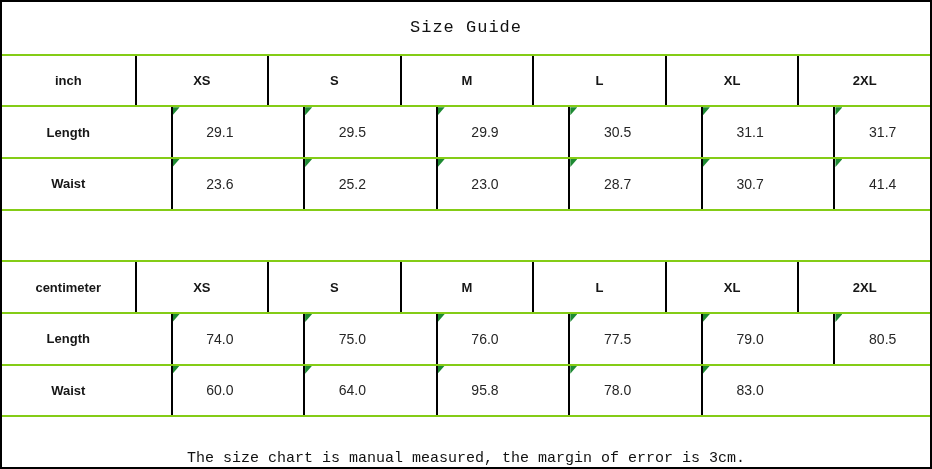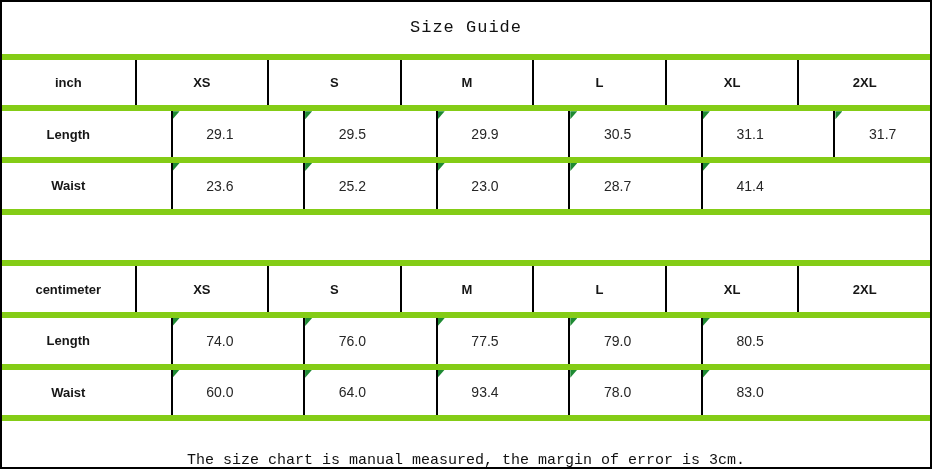--- a/index.html
+++ b/index.html
@@ -17,21 +17,21 @@
     display: grid;
     grid-template-rows: repeat(9, 1fr);
     font-family: "Liberation Sans", "DejaVu Sans", sans-serif;
     color: #1c1c1c;
   }
   .row {
     display: grid;
     grid-template-columns: repeat(7, 1fr);
     min-height: 0;
   }
-  .row + .row { border-top: 6px solid #84cc16; }
+  .row + .row { border-top: 2px solid #84cc16; }
   .row.full {
     display: flex;
     align-items: center;
     justify-content: center;
   }
   .cell {
     position: relative;
     display: flex;
     align-items: center;
     justify-content: center;
@@ -149,20 +149,24 @@
     <div class="cell value-cell">
         <span class="corner-marker"></span>
         <span>23.0</span>
       </div>
     <div class="cell value-cell">
         <span class="corner-marker"></span>
         <span>28.7</span>
       </div>
     <div class="cell value-cell">
         <span class="corner-marker"></span>
+        <span>30.7</span>
+      </div>
+    <div class="cell value-cell">
+        <span class="corner-marker"></span>
         <span>41.4</span>
       </div>
   </div>
 
   <div class="row full"></div>
 
   <div class="row">
     <div class="cell header-cell">
         <span>centimeter</span>
       </div>
@@ -189,20 +193,24 @@
   <div class="row">
     <div class="cell label-cell">
         <span>Length</span>
       </div>
     <div class="cell value-cell">
         <span class="corner-marker"></span>
         <span>74.0</span>
       </div>
     <div class="cell value-cell">
         <span class="corner-marker"></span>
+        <span>75.0</span>
+      </div>
+    <div class="cell value-cell">
+        <span class="corner-marker"></span>
         <span>76.0</span>
       </div>
     <div class="cell value-cell">
         <span class="corner-marker"></span>
         <span>77.5</span>
       </div>
     <div class="cell value-cell">
         <span class="corner-marker"></span>
         <span>79.0</span>
       </div>
@@ -219,21 +227,21 @@
     <div class="cell value-cell">
         <span class="corner-marker"></span>
         <span>60.0</span>
       </div>
     <div class="cell value-cell">
         <span class="corner-marker"></span>
         <span>64.0</span>
       </div>
     <div class="cell value-cell">
         <span class="corner-marker"></span>
-        <span>93.4</span>
+        <span>95.8</span>
       </div>
     <div class="cell value-cell">
         <span class="corner-marker"></span>
         <span>78.0</span>
       </div>
     <div class="cell value-cell">
         <span class="corner-marker"></span>
         <span>83.0</span>
       </div>
   </div>

